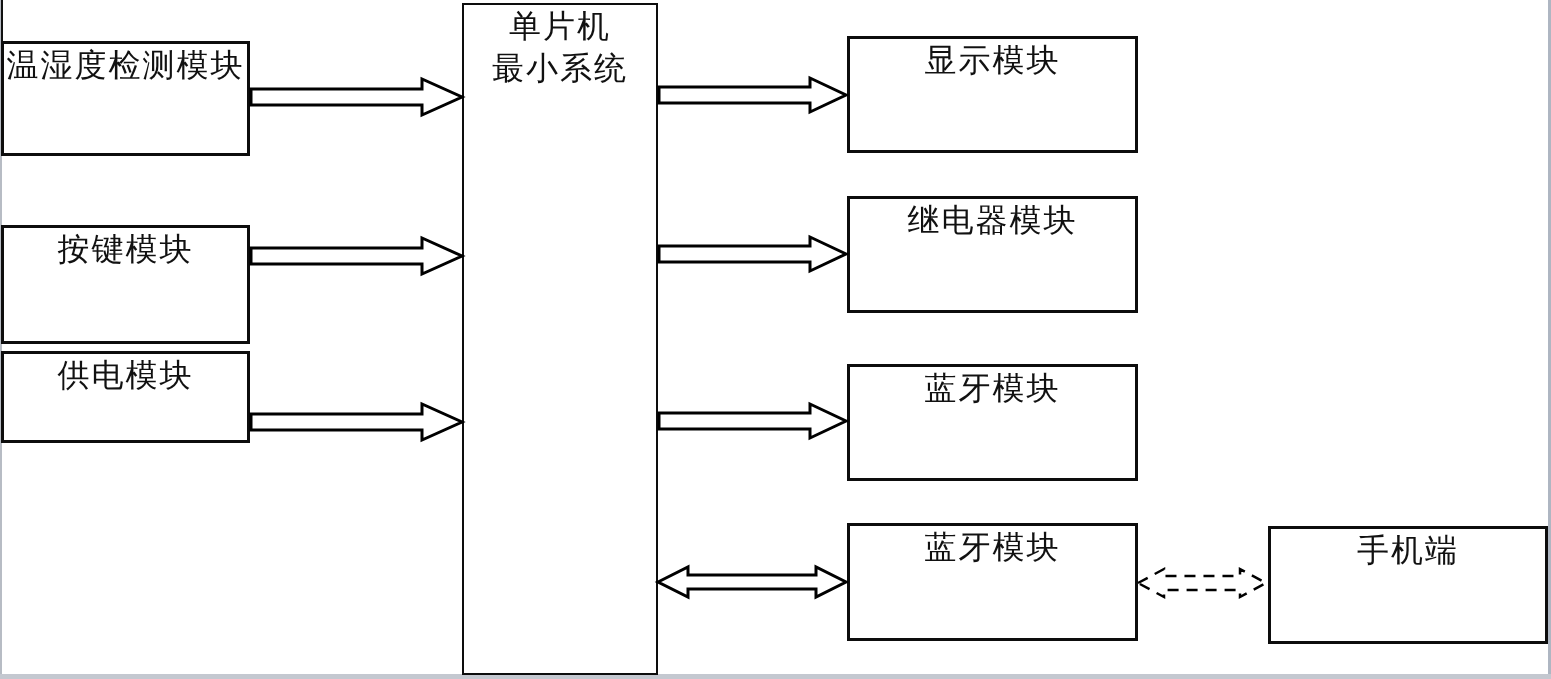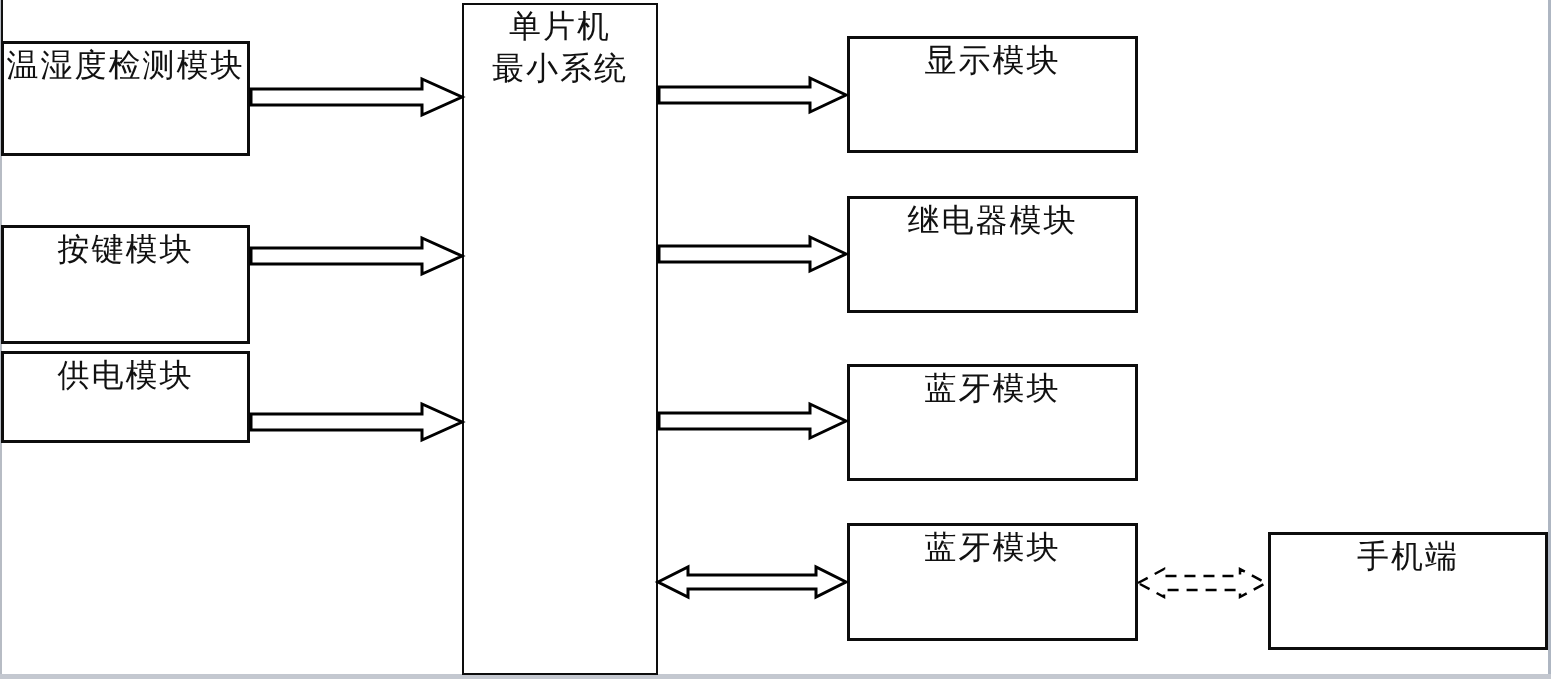--- a/index.html
+++ b/index.html
@@ -50,21 +50,21 @@
     z-index: 2;
   }
   .box-left1  { left: 1px;    top: 41px;  width: 249px; height: 115px; }
   .box-left2  { left: 1px;    top: 198px; width: 249px; height: 119px; margin-top: 27px; }
   .box-left3  { left: 1px;    top: 351px; width: 249px; height: 92px; }
   .box-center { left: 462px;  top: 3px;   width: 196px; height: 672px; border-width: 2px; z-index: 1; }
   .box-right1 { left: 847px;  top: 36px;  width: 291px; height: 117px; }
   .box-right2 { left: 847px;  top: 196px; width: 291px; height: 117px; }
   .box-right3 { left: 847px;  top: 364px; width: 291px; height: 117px; }
   .box-right4 { left: 847px;  top: 523px; width: 291px; height: 118px; }
-  .box-phone  { left: 1268px; top: 526px; width: 280px; height: 118px; margin-top: 6px; }
+  .box-phone  { left: 1268px; top: 526px; width: 280px; height: 118px; }
 
   .center-label { line-height: 42px; }
 
   
   .watermark {
     position: absolute;
     left: 8px; top: 18px;
     font-family: "DejaVu Sans", sans-serif;
     font-weight: bold;
     font-size: 53px;

